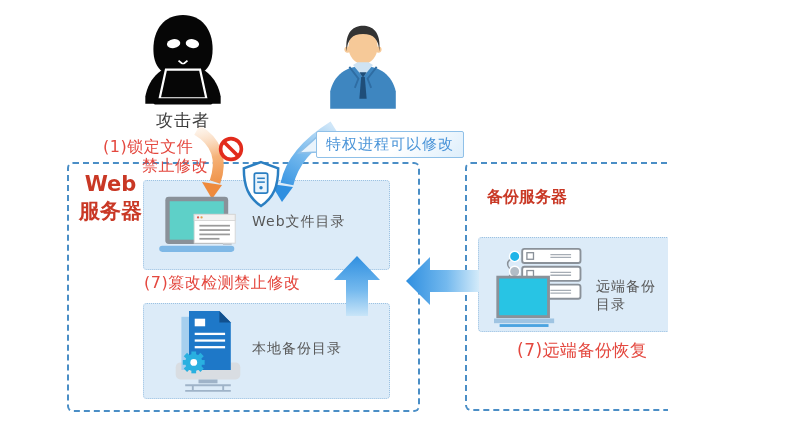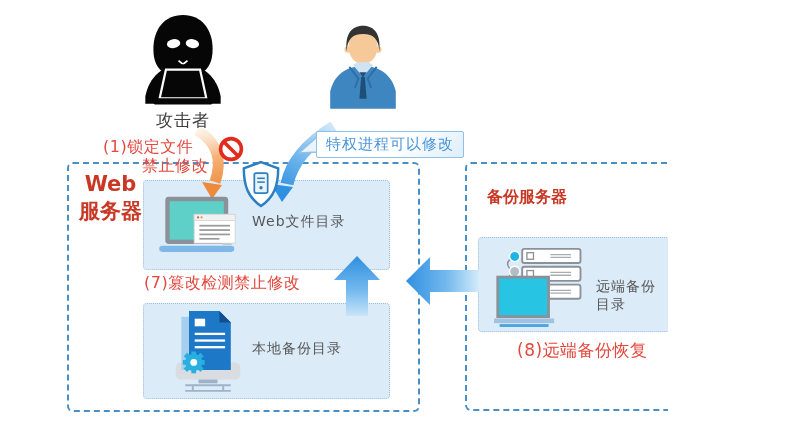--- a/index.html
+++ b/index.html
@@ -197,15 +197,15 @@
       <path d="M60 46 h22 M60 49 h22"></path>
     </g>
     <circle cx="22" cy="10" r="5.5" fill="#1fb4e8" stroke="#ffffff" stroke-width="1.5"></circle>
     <circle cx="22" cy="26" r="5.5" fill="#b3bdc6" stroke="#ffffff" stroke-width="1.5"></circle>
     <rect x="4" y="32" width="54" height="42" fill="#28c4e4" stroke="#8a9199" stroke-width="3"></rect>
     <rect x="0" y="76" width="64" height="5" fill="#9fc4e2"></rect>
     <rect x="6" y="82" width="52" height="3" fill="#4aa3e0"></rect>
   </svg>
   <div class="abs panel-label" style="left:596px;top:278px;">远端备份目录</div>
 
-  <div class="abs step-text" style="left:517px;top:339px;font-size:17px;">(8)远端备份恢复</div>
+  <div class="abs step-text" style="left:517px;top:339px;font-size:17px;">(7)远端备份恢复</div>
 
 </div>
 
 </body></html>

